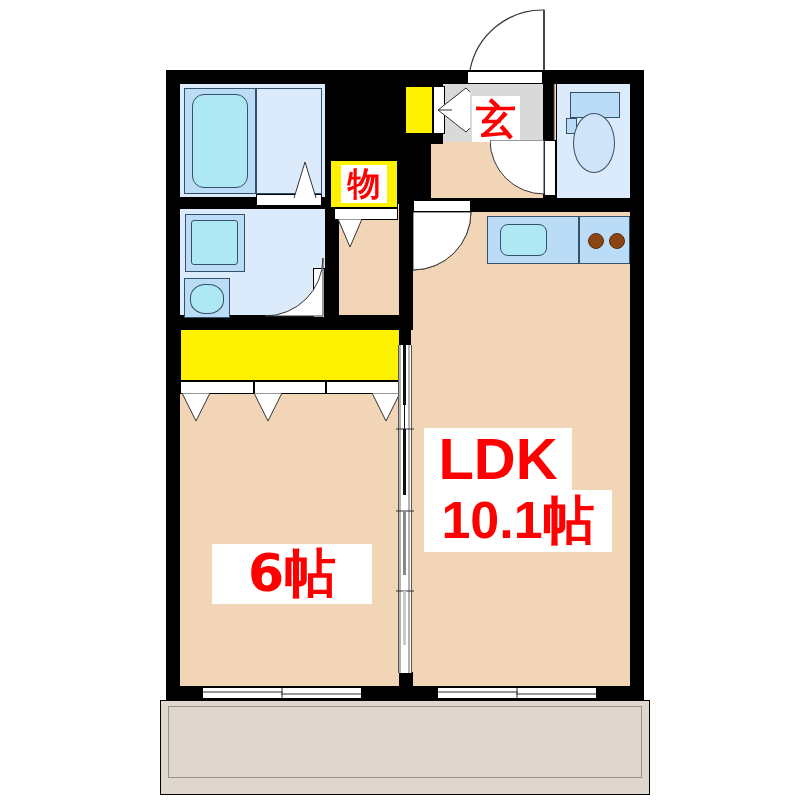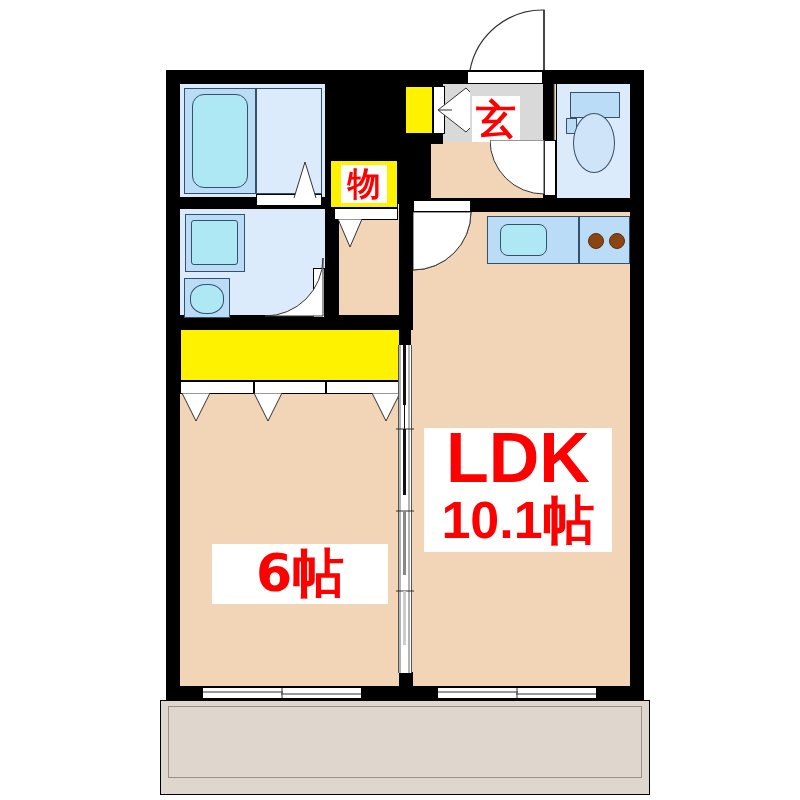--- a/index.html
+++ b/index.html
@@ -180,24 +180,24 @@
     <line x1="8.5" y1="0" x2="8.5" y2="60" stroke="#111" stroke-width="3"></line>
     <line x1="8.5" y1="60" x2="8.5" y2="84" stroke="#111" stroke-width="1"></line>
     <line x1="0" y1="84" x2="18" y2="84" stroke="#333" stroke-width="1"></line>
     <line x1="8.5" y1="84" x2="8.5" y2="150" stroke="#111" stroke-width="3"></line>
     <line x1="0" y1="166" x2="18" y2="166" stroke="#333" stroke-width="1"></line>
     <line x1="8.5" y1="166" x2="8.5" y2="230" stroke="#888" stroke-width="3"></line>
     <line x1="0" y1="246" x2="18" y2="246" stroke="#333" stroke-width="1"></line>
     <line x1="8.5" y1="246" x2="8.5" y2="300" stroke="#ccc" stroke-width="3"></line>
   </svg>
 
-  <div class="abs label" style="left:424px;top:428px;width:188px;height:62px;font-size:70px;">LDK</div>
+  <div class="abs label" style="left:424px;top:428px;width:148px;height:62px;font-size:58px;">LDK</div>
   <div class="abs label" style="left:424px;top:490px;width:188px;height:62px;font-size:52px;">10.1帖</div>
 
-  <div class="abs label lbl-kanji" style="left:212px;top:544px;width:176px;height:60px;font-size:52px;">6帖</div>
+  <div class="abs label lbl-kanji" style="left:212px;top:544px;width:160px;height:60px;font-size:52px;">6帖</div>
 
   <div class="abs" style="left:203px;top:687px;width:158px;height:12px;background:#ffffff;border-top:1px solid #000;border-bottom:1px solid #000;"></div>
   <svg class="abs" style="left:203px;top:687px;width:158px;height:12px;" viewBox="0 0 158 12">
     <line x1="0" y1="5" x2="80" y2="5" stroke="#333" stroke-width="1"></line>
     <line x1="78" y1="7" x2="158" y2="7" stroke="#333" stroke-width="1"></line>
     <line x1="79" y1="1" x2="79" y2="11" stroke="#333" stroke-width="1"></line>
   </svg>
 
   <div class="abs" style="left:438px;top:687px;width:158px;height:12px;background:#ffffff;border-top:1px solid #000;border-bottom:1px solid #000;"></div>
   <svg class="abs" style="left:438px;top:687px;width:158px;height:12px;" viewBox="0 0 158 12">

